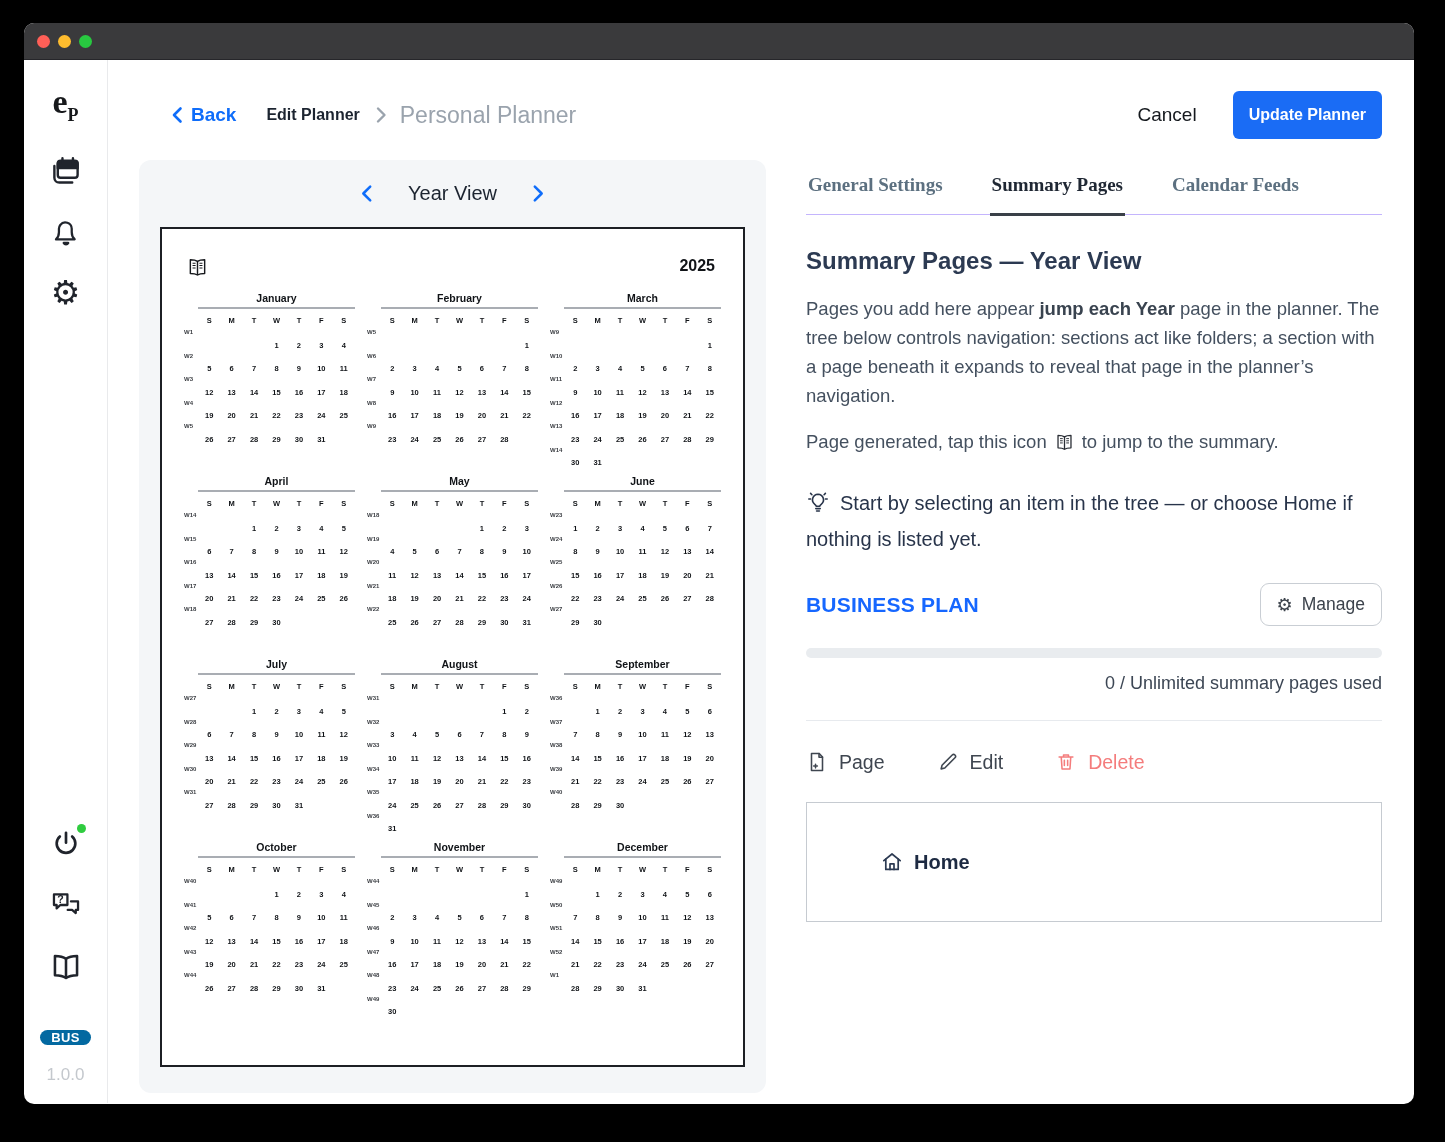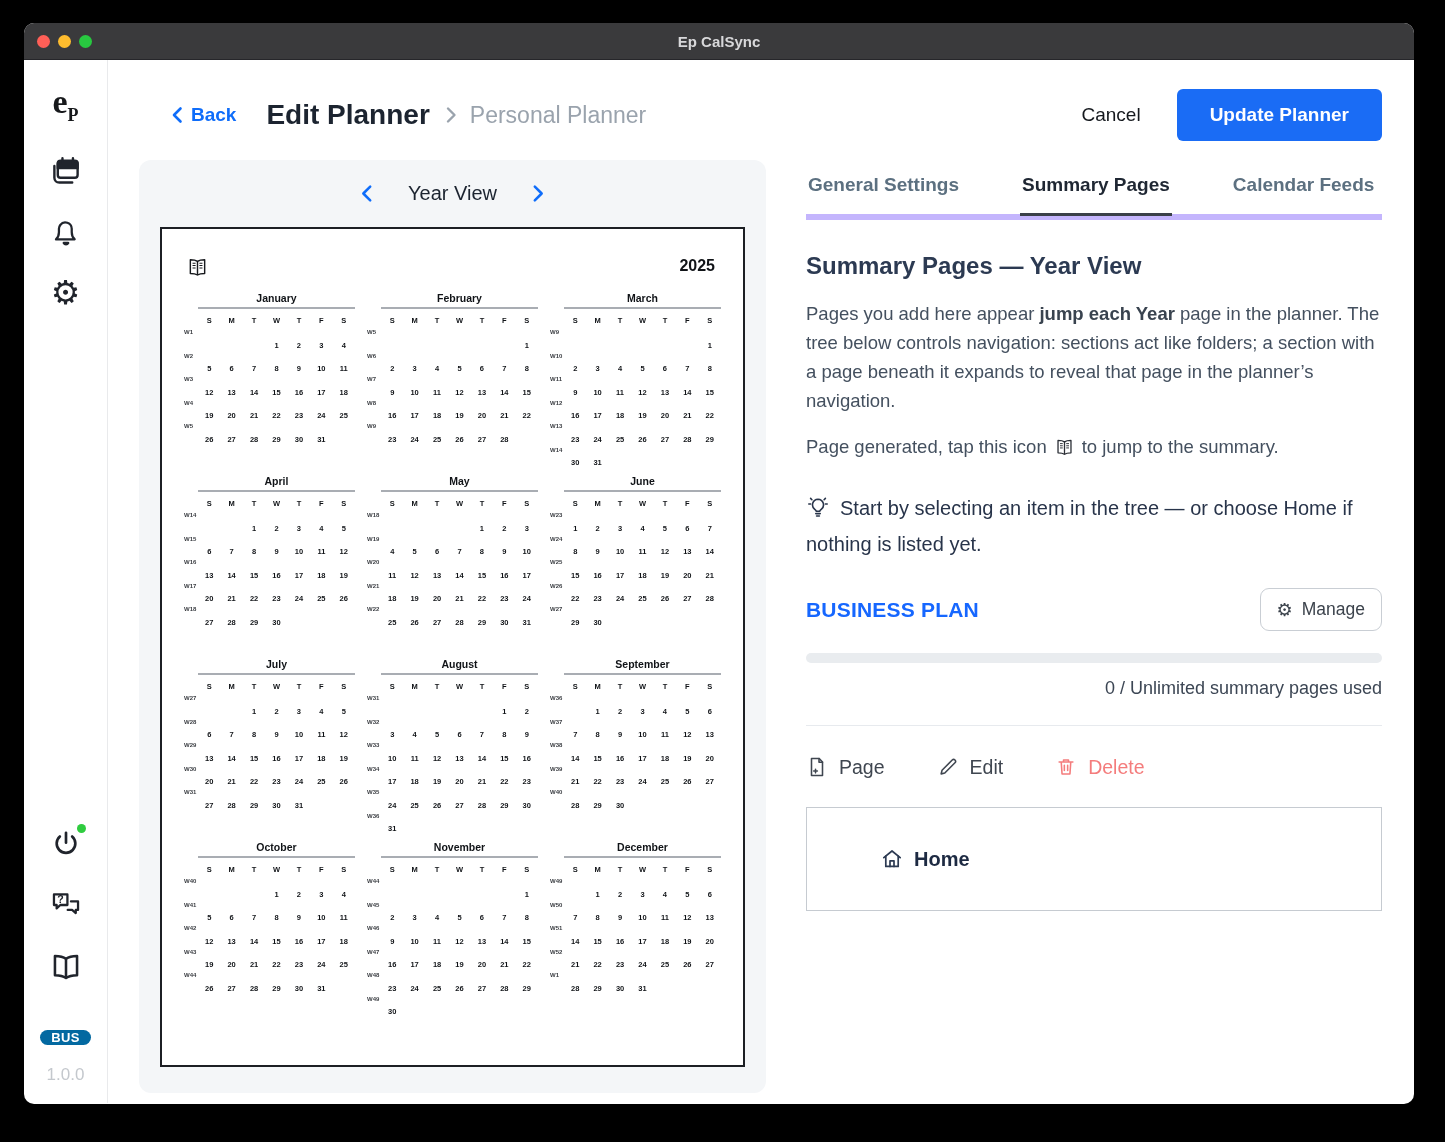--- a/index.html
+++ b/index.html
@@ -23,27 +23,27 @@
   .spacer { flex:1; }
   .status-dot { position:absolute; right:-4px; top:-4px; width:9px; height:9px; border-radius:50%; background:#2fcc3f; }
   .bus-badge { margin-top:46px; background:#0369a1; color:#fff; font-weight:bold; font-size:13px;
                padding:0 11px; border-radius:11px; letter-spacing:.3px; }
   .version { margin-top:20px; margin-bottom:18px; color:#c4c8cd; font-size:17px; }
   .main { flex:1; padding:0 32px 0 31px; }
   
   .page-header { display:flex; align-items:center; margin-top:30px; height:50px; }
   .back-link { display:flex; align-items:center; gap:6px; color:#0f6dfa; font-size:19px; font-weight:bold;
                margin-left:30px; cursor:pointer; }
-  .crumb-title { font-size:28px; font-weight:bold; color:#1c2430; margin-left:30px; }
+  .crumb-title { font-size:16px; font-weight:bold; color:#1c2430; margin-left:30px; }
   .crumb-sep { color:#9aa3ad; margin:0 12px 0 14px; display:flex; }
   .crumb-sub { font-size:23px; color:#9aa3ad; }
   .header-actions { margin-left:auto; display:flex; align-items:center; gap:36px; }
   .cancel-btn { font-size:19px; color:#14181d; cursor:pointer; }
-  .update-btn { background:#1a6cf5; color:#fff; font-size:19px; font-weight:bold; border:none;
-                padding:15px 33px; border-radius:6px; cursor:pointer; }
+  .update-btn { background:#1a6cf5; color:#fff; font-size:16px; font-weight:bold; border:none;
+                padding:15px 16px; border-radius:6px; cursor:pointer; }
   .content { display:flex; margin-top:20px; }
   
   .preview-panel { width:627px; height:933px; background:#f4f6f8; border-radius:12px; padding-top:22px; }
   .preview-nav { display:flex; align-items:center; justify-content:center; gap:34px; margin-bottom:22px; }
   .nav-chevron { color:#0f6dfa; cursor:pointer; display:flex; }
   .preview-title { font-size:20px; color:#1c2430; }
   .page-sheet { width:585px; height:840px; margin:0 auto; background:#fff; border:2px solid #1c1f24;
                 padding:20px 22px 0 22px; }
   .sheet-top { display:flex; align-items:flex-start; justify-content:space-between; margin:8px 2px 10px 2px; }
   .sheet-year { font-size:16px; font-weight:bold; color:#101317; margin-right:4px; }
@@ -52,21 +52,21 @@
   .month { height:183px; }
   .month-name { text-align:center; font-size:10.5px; font-weight:bold; color:#101317; padding-left:14px; }
   .month-rule { height:2px; background:#a9adb3; margin:3px 0 4px 14px; }
   .mrow { display:grid; grid-template-columns:14px repeat(7, 1fr); }
   .dow { font-size:7.5px; font-weight:bold; color:#101317; text-align:center; padding:3px 0 2px 0; }
   .wrow { height:23.5px; }
   .wlabel { font-size:6px; font-weight:bold; color:#3a3d42; align-self:start; padding-top:2px; }
   .dcell { font-size:7.5px; font-weight:bold; color:#101317; text-align:center; align-self:end; padding-bottom:1px; }
   
   .settings-panel { width:576px; margin-left:40px; }
-  .tabs { display:flex; gap:59px; border-bottom:6px solid #c4b5fd; }
+  .tabs { display:flex; gap:45px; border-bottom:1px solid #c4b5fd;font-family:Liberation Serif, serif; }
   .tab { font-size:19px; font-weight:bold; color:#5c7080; padding:14px 2px 17px 2px; cursor:pointer;
          border-bottom:3px solid transparent; margin-bottom:-2px; }
   .tab.active { color:#1f2733; border-bottom-color:#3a4048; }
   .section-heading { margin-top:32px; font-size:24px; font-weight:bold; color:#2c3a52; }
   .body-text { margin-top:20px; font-size:18.5px; color:#44505f; line-height:1.56; }
   .body-text b { color:#39434f; }
   .icon-sentence { margin-top:18px; font-size:18.5px; color:#44505f; line-height:1.56; }
   .inline-book { vertical-align:-4px; margin:0 7px; color:#2a2e35; display:inline-block; }
   .tip-line { margin-top:26px; font-size:20px; color:#28344a; line-height:1.6; }
   .bulb { vertical-align:-4px; margin-right:10px; color:#28344a; display:inline-block; }
@@ -74,37 +74,36 @@
   .plan-name { color:#1667ff; font-size:21px; font-weight:bold; letter-spacing:.2px; cursor:pointer; }
   .manage-btn { display:flex; align-items:center; gap:9px; border:1.5px solid #c9ced4; border-radius:9px;
                 background:#fff; padding:10px 16px; font-size:17.5px; color:#3c434c; cursor:pointer; }
   .manage-btn .gear-glyph { font-size:18px; line-height:1; color:#3c434c; }
   .progress-track { margin-top:22px; height:10px; background:#e9ecef; border-radius:6px; }
   .usage-text { margin-top:15px; text-align:right; font-size:18px; color:#3c4654; }
   .divider { height:1px; background:#e7eaee; margin-top:26px; }
   .actions-row { margin-top:29px; display:flex; align-items:center; gap:52px; }
   .action-btn { display:flex; align-items:center; gap:11px; font-size:19.5px; color:#3f4650; cursor:pointer; }
   .action-btn.danger { color:#f47c7c; }
-  .tree-box { margin-top:28px; border:1.5px solid #c6cbd1; height:104px; display:flex; align-items:center; }
+  .tree-box { margin-top:28px; border:1.5px solid #c6cbd1; height:120px; display:flex; align-items:center; }
   .tree-item { display:flex; align-items:center; gap:10px; margin-left:73px; cursor:pointer; }
   .tree-item-label { font-size:20px; font-weight:bold; color:#1d2a42; }
   .home-glyph { color:#2c3a52; display:flex; }
 </style>
 </head>
 <body>
 
 <div class="window">
 
   <div class="titlebar">
     <div class="lights">
       <span class="light red"></span>
       <span class="light yellow"></span>
       <span class="light green"></span>
     </div>
-    <div class="win-title">Ep CalSync</div>
   </div>
 
   <div class="app-body">
     <div class="sidebar">
       <div class="logo"><span>e</span><sub>P</sub></div>
 
       <div class="side-icn">
         <svg width="34" height="34" viewBox="0 0 24 24" fill="none" stroke="currentColor" stroke-width="1.7" stroke-linecap="round" stroke-linejoin="round">
           <rect x="6.2" y="4.8" width="14" height="12" rx="2"></rect>
           <path d="M6.2 7a2 2 0 0 1 2-2h10a2 2 0 0 1 2 2v3h-14z" fill="currentColor"></path>

